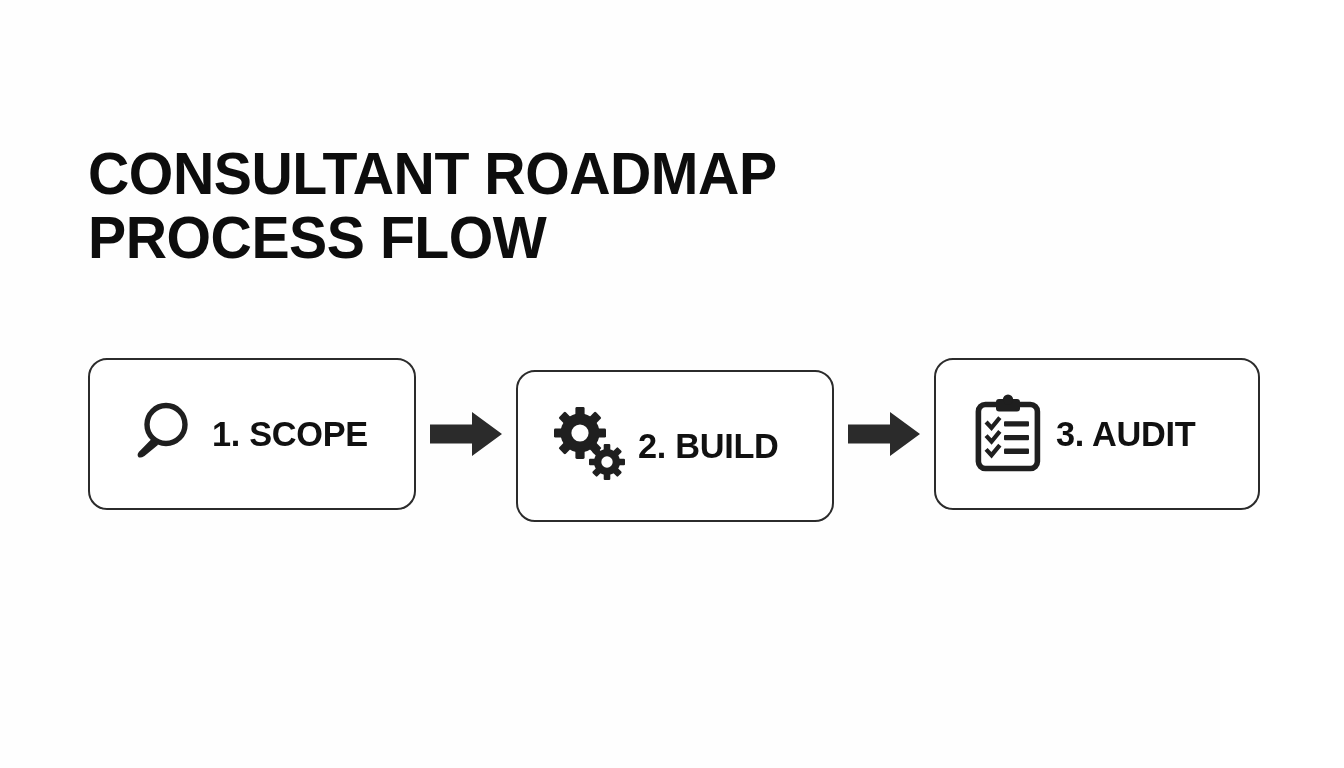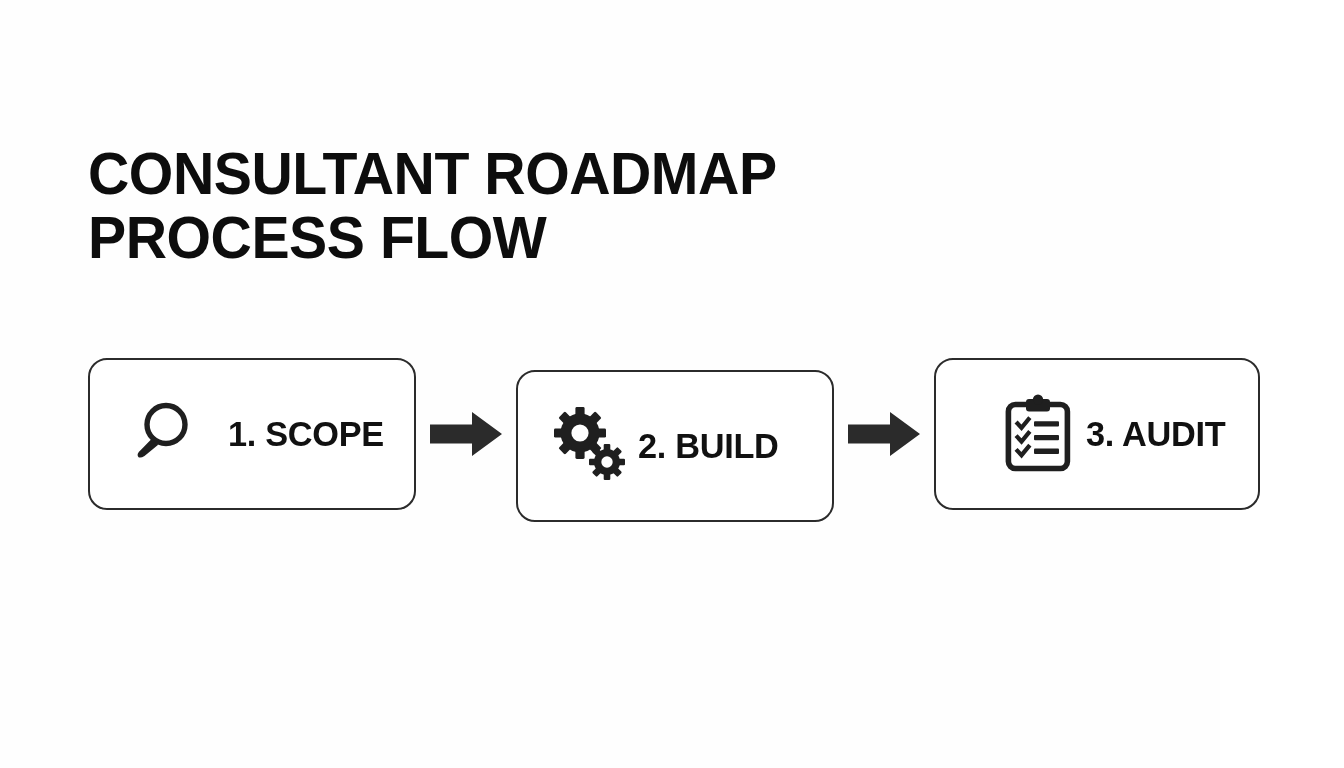--- a/index.html
+++ b/index.html
@@ -57,23 +57,23 @@
     position: relative;
     height: 152px;
     border: 2.6px solid #2b2b2b;
     border-radius: 19px;
     background: #ffffff;
     display: flex;
     flex-direction: row;
     align-items: center;
     box-sizing: border-box;
   }
-  .card-scope { width: 329px; gap: 16px; }
+  .card-scope { width: 329px; }
   .card-build { width: 318px; margin-top: 24px; }
-  .card-audit { width: 327px; justify-content: center; }
+  .card-audit { width: 327px; }
 
   .icon-wrap {
     flex: 0 0 auto;
     display: flex;
     align-items: center;
     justify-content: center;
   }
   .icon-scope { width: 76px; height: 76px; margin-left: 32px; }
   .icon-build { width: 78px; height: 78px; margin-left: 34px; }
   .icon-audit { width: 72px; height: 80px; margin-left: 36px; }

